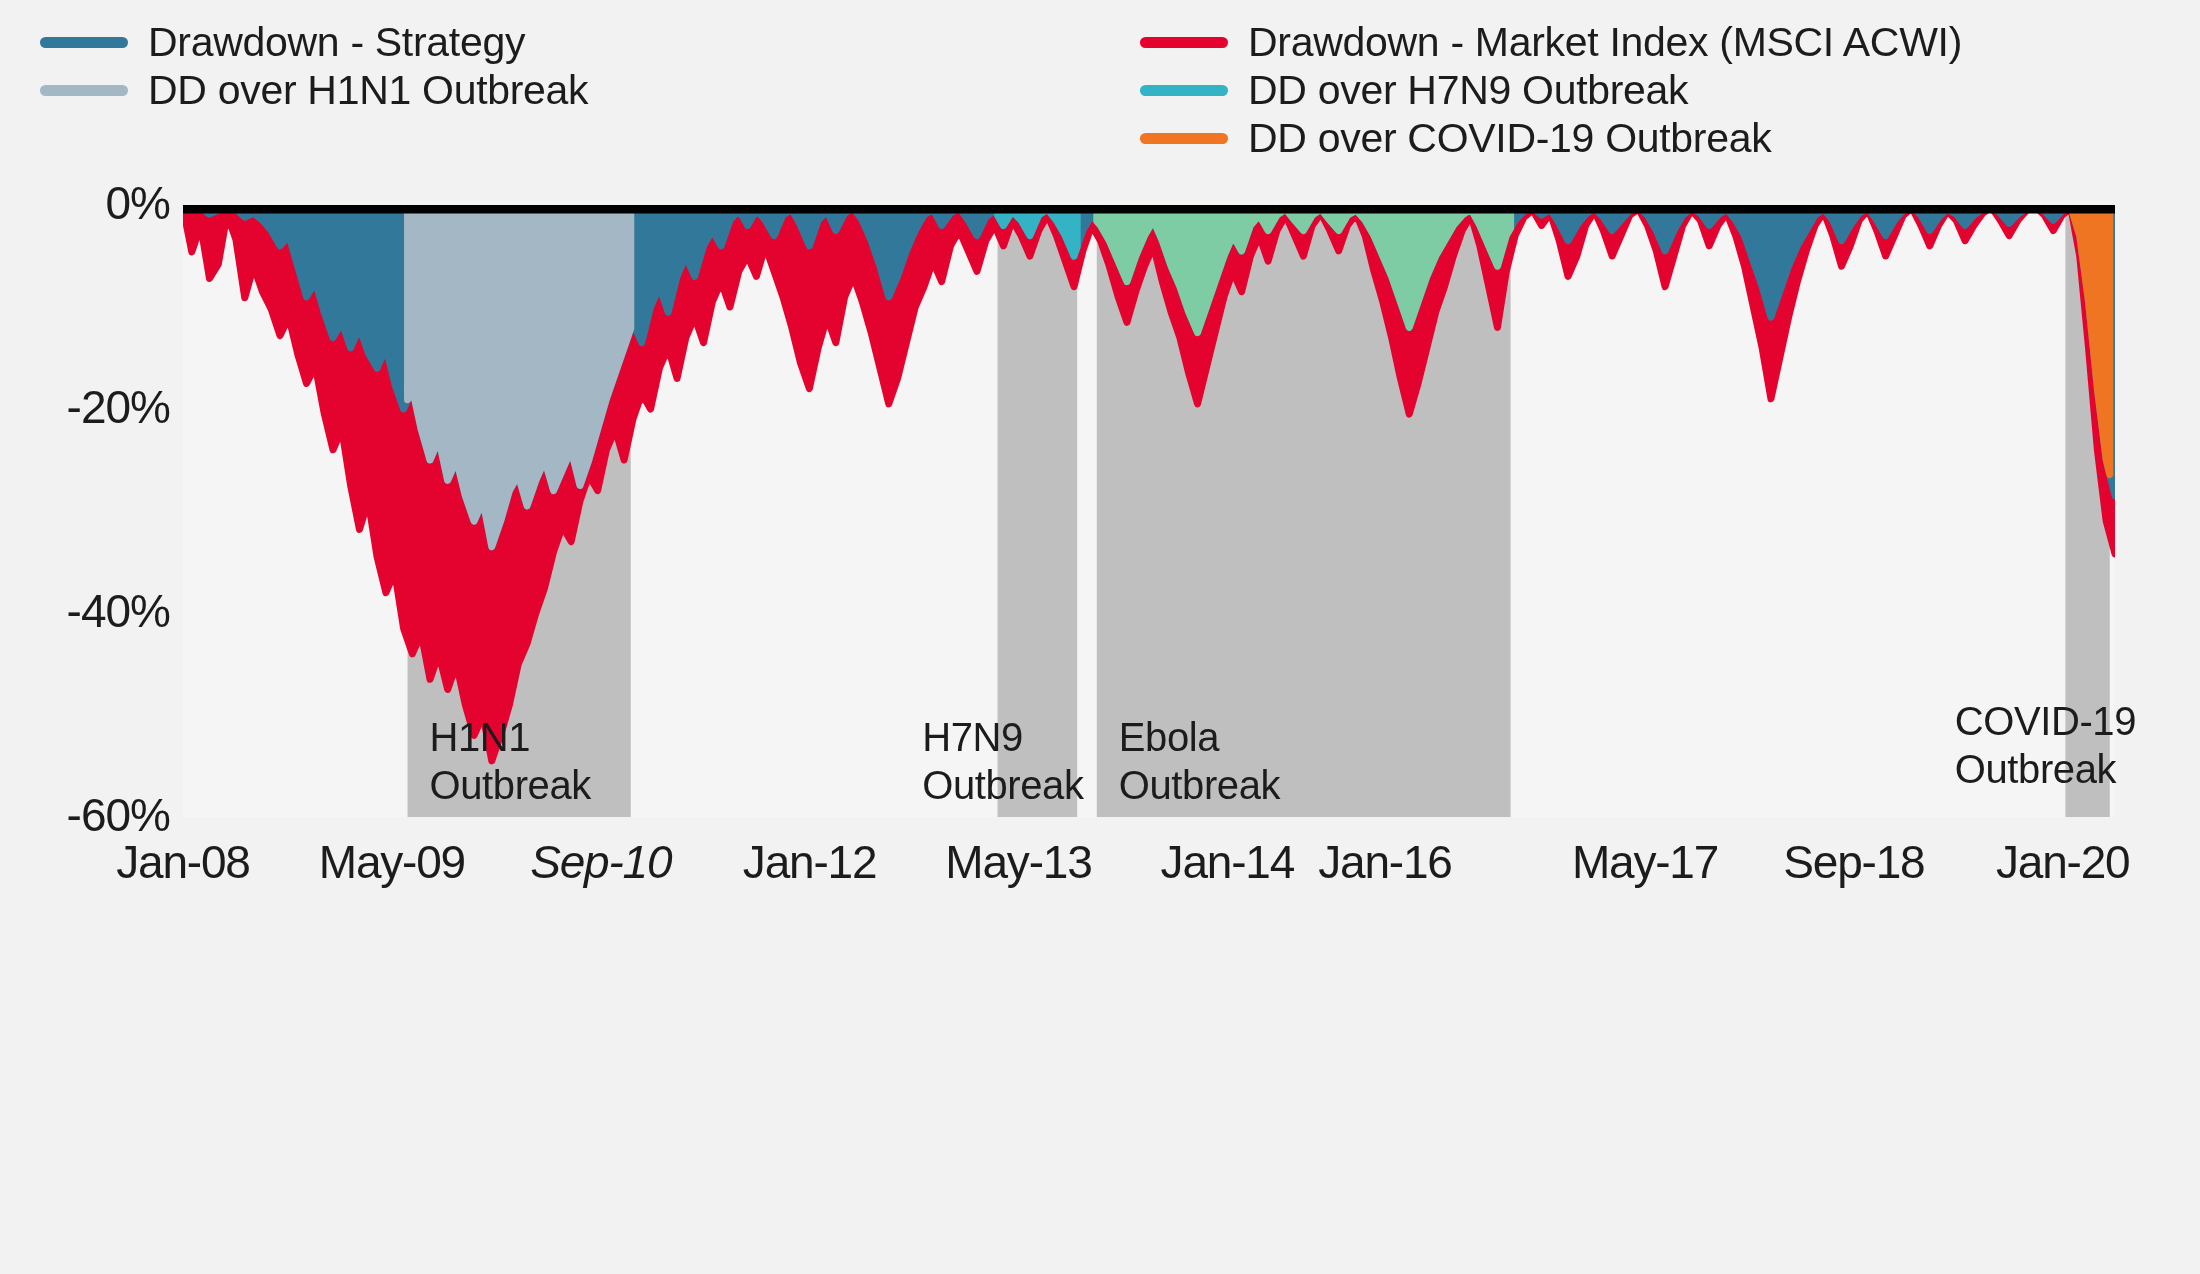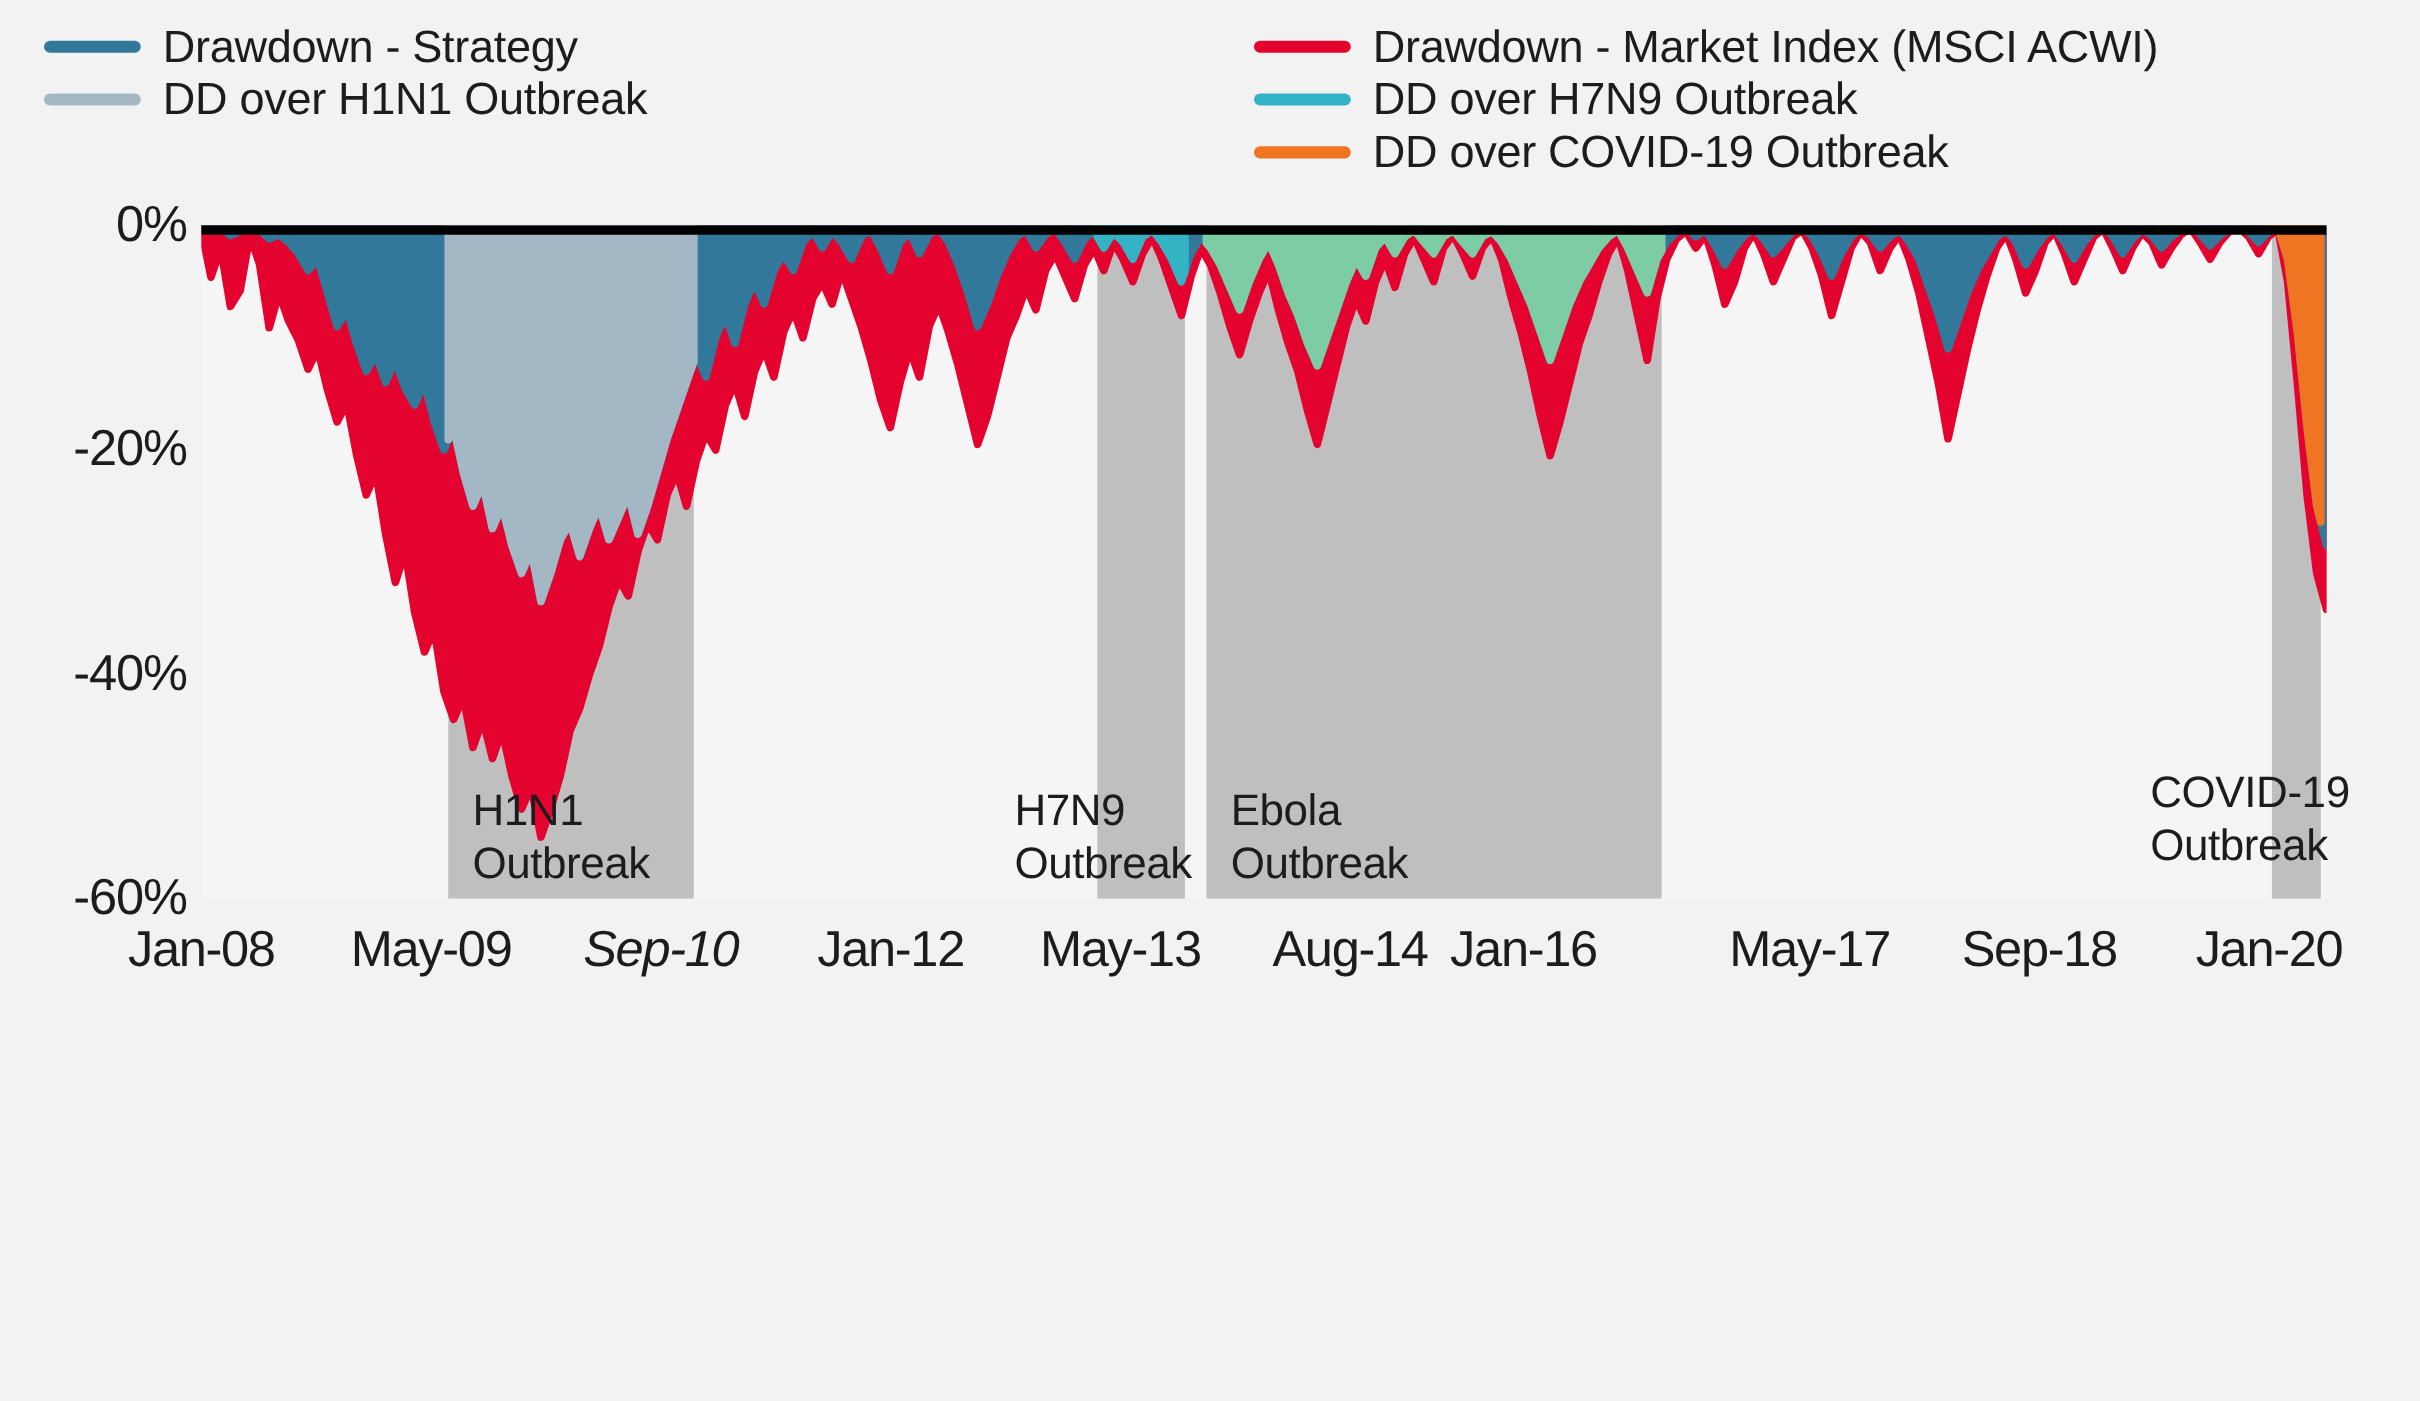--- a/index.html
+++ b/index.html
@@ -149,21 +149,21 @@
           <line x1="0" y1="4" x2="1932" y2="4" stroke="#000000" stroke-width="9"></line>
         </svg>
     </div>
 
     <div class="xaxis">
         <div class="xtick" style="left: 183px; top: 0px;">Jan-08</div>
         <div class="xtick" style="left: 391.865px; top: 0px;">May-09</div>
         <div class="xtick" style="left: 600.73px; top: 0px; font-style: italic;">Sep-10</div>
         <div class="xtick" style="left: 809.595px; top: 0px;">Jan-12</div>
         <div class="xtick" style="left: 1018.46px; top: 0px;">May-13</div>
-        <div class="xtick" style="left: 1227.32px; top: 0px;">Aug-14</div>
+        <div class="xtick" style="left: 1227.32px; top: 0px;">Jan-14</div>
         <div class="xtick" style="left: 1385px; top: 0px;">Jan-16</div>
         <div class="xtick" style="left: 1645.05px; top: 0px;">May-17</div>
         <div class="xtick" style="left: 1853.92px; top: 0px;">Sep-18</div>
         <div class="xtick" style="left: 2062.78px; top: 0px;">Jan-20</div>
       </div>
 
   <div class="band-note" style="top: 528px; left: 429.53px;">
         <div>H1N1</div>
         <div>Outbreak</div>
       </div>

